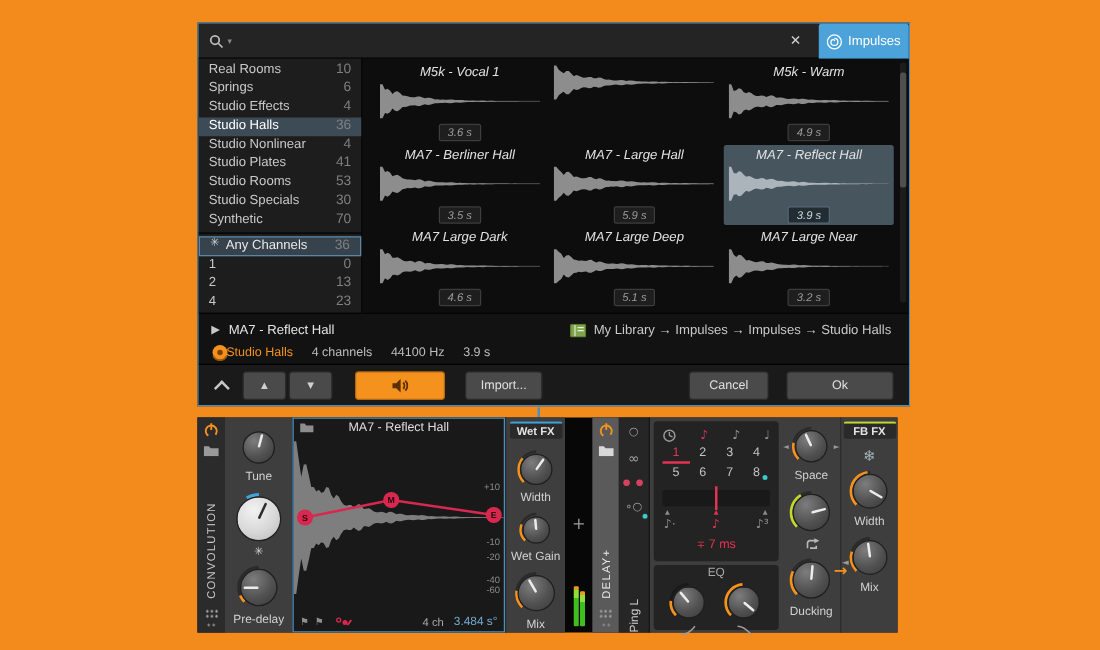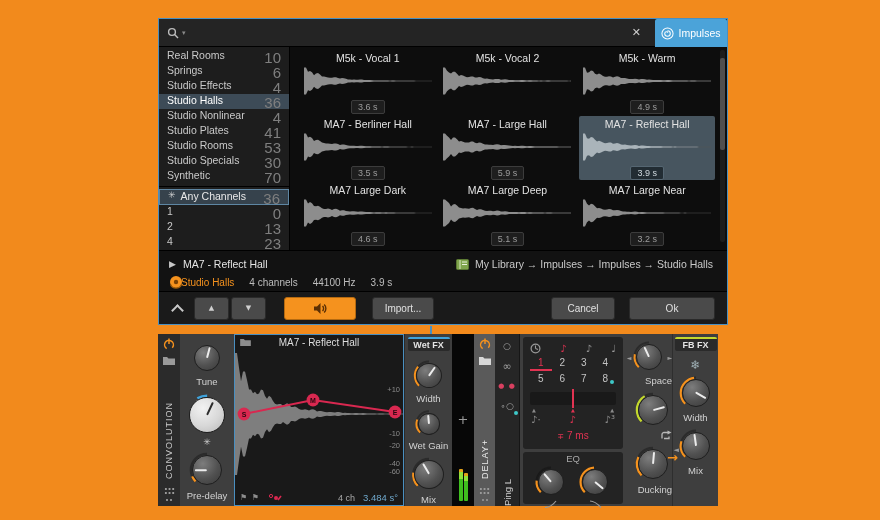--- a/index.html
+++ b/index.html
@@ -11,27 +11,27 @@
   .popup { position:absolute; left:158px; top:18px; width:570px; height:307px; background:#151515; border:1px solid #4A8FC0; display:flex; flex-direction:column; }
   .topbar { height:30px; display:flex; }
   .search { flex:1; background:#242424; display:flex; align-items:center; padding:0 8px; gap:3px; border-bottom:1px solid #000; cursor:text; }
   .search .dd { font-size:7px; color:#8a8a8a; }
   .search .spacer { flex:1; }
   .xbtn { color:#cfcfcf; font-size:11px; padding:2px 6px; cursor:pointer; }
   .tab { width:72px; background:#4BA3D9; color:#fff; font-size:10.5px; display:flex; align-items:center; justify-content:center; gap:4px; border-radius:2px 2px 0 0; cursor:pointer; }
   .body { flex:1; display:flex; position:relative; background:#0d0d0d; }
   .cats { width:131px; background:#1d1d1d; border-right:1px solid #000; padding-top:2px; font-size:10.5px; }
   .crow { height:15px; display:flex; align-items:flex-start; padding:0 8px; color:#c9c9c9; cursor:pointer; }
-  .crow .cc { margin-left:auto; color:#7f7f7f; font-size:15px; }
+  .crow .cc { margin-left:auto; color:#7f7f7f; font-size:11px; }
   .crow.sel { background:#3D4B57; color:#fff; }
   .csep { height:3px; border-bottom:1px solid #000; margin-bottom:2px; }
   .crow.anyrow { background:#36424C; border:1px solid #5E86A3; color:#e8e8e8; height:16px; }
   .anyico { font-size:9px; margin-right:5px; color:#cfcfcf; }
   .grid { flex:1; display:grid; grid-template-columns:repeat(3,1fr); grid-auto-rows:66px; padding:2px 10px 0 8px; }
-  .tile { margin:1px 2px; padding-top:1px; text-align:center; border-radius:2px; cursor:pointer; position:relative; }
+  .tile { margin:1px 2px; padding-top:1px; text-align:center; border-radius:2px; cursor:pointer; position:relative;font-style:italic; }
   .tile.sel { background:#47555F; }
   .tname { font-size:10.5px; color:#e2e2e2; height:15px; line-height:15px; white-space:nowrap; overflow:hidden; }
   .tile svg.decay { display:block; margin:0 auto; width:128px; height:30px; }
   .dur { display:inline-block; margin-top:1px; background:#1e1e1e; border:1px solid #3c3c3c; border-radius:2px; font-size:9px; color:#9c9c9c; padding:0 6px; line-height:12px; }
   .tile.sel .dur { background:#222c33; border-color:#556672; color:#cfd8de; }
   .sbtrack { position:absolute; right:2px; top:3px; width:5px; height:192px; background:#1c1c1c; border-radius:2px; }
   .sbthumb { position:absolute; left:0; top:8px; width:5px; height:92px; background:#4F4F4F; border-radius:2px; cursor:grab; }
 
   .info { height:42px; border-top:1px solid #000; background:#121212; padding:4px 10px 0 10px; font-size:10.5px; }
   .irow1 { display:flex; align-items:center; gap:7px; height:18px; }
@@ -123,21 +123,21 @@
   .noterow { display:flex; justify-content:space-between; height:13px; padding:0 1px; }
   .noterow span { font-size:10px; color:#8e8e8e; line-height:12px; }
   .noterow span.redn { color:#E23352; }
   .timeval { text-align:center; color:#E23352; font-size:10px; margin-top:3px; }
   .timeval .pm { font-size:8px; margin-right:3px; }
   .eqpanel { height:52px; padding-top:1px; }
   .eqlabel { text-align:center; font-size:9.5px; color:#a8a8a8; height:12px; }
   .eqknobs { display:flex; justify-content:space-evenly; }
   .eqk { display:flex; flex-direction:column; align-items:center; }
 
-  .midcol { width:46px; display:flex; flex-direction:column; align-items:flex-end; padding-top:6px; position:relative; }
+  .midcol { width:46px; display:flex; flex-direction:column; align-items:center; padding-top:6px; position:relative; }
   .sprow { display:flex; align-items:center; gap:1px; }
   .sprow .ar { font-size:6px; color:#9a9a9a; }
   .loop { margin-top:1px; height:12px; }
   .fbarrow { position:absolute; right:-7px; top:112px; color:#9a9a9a; font-size:7px; }
   .mixarrow { position:absolute; left:-6px; top:116px; color:#F5921E; font-size:13px; font-weight:bold; z-index:2; }
   .fbcol { width:46px; border-left:1px solid #2e2e2e; display:flex; flex-direction:column; align-items:center; padding-top:3px; position:relative; }
   .snow { font-size:12px; color:#9fb0b5; margin:7px 0 3px 0; }
 </style>
 </head>
 <body>
@@ -223,21 +223,20 @@
     <div class="grid">
       <div class="tile">
           <div class="tname">M5k - Vocal 1</div>
           <svg class="decay" viewBox="0 0 128 30" preserveAspectRatio="none">
             <line x1="0" x2="128" y1="15" y2="15" stroke="#555" stroke-width="0.5"></line>
             <polygon points="0,1.4 2,1.4 4,5.7 6,5.0 8,6.3 10,9.2 12,7.4 14,7.0 16,8.4 18,10.4 20,10.5 22,10.9 24,11.6 26,11.7 28,11.8 30,11.2 32,11.2 34,12.0 36,12.6 38,12.1 40,12.2 42,12.8 44,13.5 46,13.4 48,13.7 50,13.6 52,13.8 54,13.7 56,13.5 58,13.6 60,14.0 62,14.0 64,13.9 66,14.0 68,14.3 70,14.4 72,14.5 74,14.4 76,14.5 78,14.6 80,14.5 82,14.4 84,14.5 86,14.7 88,14.6 90,14.6 92,14.7 94,14.8 96,14.8 98,14.8 100,14.8 102,14.8 104,14.8 106,14.8 108,14.8 110,14.8 112,14.9 114,14.9 116,14.9 118,14.9 120,14.9 122,14.9 124,14.9 126,14.9 128,14.9 128,15.1 126,15.1 124,15.1 122,15.1 120,15.1 118,15.1 116,15.1 114,15.1 112,15.1 110,15.2 108,15.2 106,15.2 104,15.2 102,15.2 100,15.2 98,15.2 96,15.2 94,15.2 92,15.3 90,15.4 88,15.4 86,15.3 84,15.5 82,15.6 80,15.5 78,15.4 76,15.5 74,15.6 72,15.5 70,15.6 68,15.7 66,16.0 64,16.1 62,16.0 60,16.0 58,16.4 56,16.5 54,16.3 52,16.2 50,16.4 48,16.3 46,16.6 44,16.5 42,17.2 40,17.8 38,17.9 36,17.4 34,18.0 32,18.8 30,18.8 28,18.2 26,18.3 24,18.4 22,19.1 20,19.5 18,19.6 16,21.6 14,23.0 12,22.6 10,20.8 8,23.7 6,25.0 4,24.3 2,28.6 0,28.6" fill="#8d8d8d"></polygon>
           </svg>
           <div><span class="dur">3.6 s</span></div>
         </div>
       <div class="tile">
-          <div class="tname">M5k - Vocal 2</div>
           <svg class="decay" viewBox="0 0 128 30" preserveAspectRatio="none">
             <line x1="0" x2="128" y1="15" y2="15" stroke="#555" stroke-width="0.5"></line>
             <polygon points="0,1.4 2,1.4 4,4.8 6,6.4 8,7.6 10,5.7 12,5.7 14,7.7 16,9.9 18,9.0 20,9.5 22,10.6 24,11.2 26,11.0 28,10.5 30,10.6 32,11.6 34,11.5 36,10.9 38,11.2 40,12.2 42,12.7 44,12.6 46,12.9 48,13.3 50,13.4 52,13.1 54,12.9 56,13.1 58,13.7 60,13.4 62,13.3 64,13.5 66,13.9 68,14.0 70,14.1 72,14.2 74,14.2 76,14.3 78,14.1 80,14.1 82,14.2 84,14.5 86,14.3 88,14.3 90,14.4 92,14.6 94,14.6 96,14.7 98,14.6 100,14.7 102,14.7 104,14.6 106,14.6 108,14.7 110,14.7 112,14.7 114,14.7 116,14.8 118,14.8 120,14.8 122,14.8 124,14.8 126,14.9 128,14.8 128,15.2 126,15.1 124,15.2 122,15.2 120,15.2 118,15.2 116,15.2 114,15.3 112,15.3 110,15.3 108,15.3 106,15.4 104,15.4 102,15.3 100,15.3 98,15.4 96,15.3 94,15.4 92,15.4 90,15.6 88,15.7 86,15.7 84,15.5 82,15.8 80,15.9 78,15.9 76,15.7 74,15.8 72,15.8 70,15.9 68,16.0 66,16.1 64,16.5 62,16.7 60,16.6 58,16.3 56,16.9 54,17.1 52,16.9 50,16.6 48,16.7 46,17.1 44,17.4 42,17.3 40,17.8 38,18.8 36,19.1 34,18.5 32,18.4 30,19.4 28,19.5 26,19.0 24,18.8 22,19.4 20,20.5 18,21.0 16,20.1 14,22.3 12,24.3 10,24.3 8,22.4 6,23.6 4,25.2 2,28.6 0,28.6" fill="#8d8d8d"></polygon>
           </svg>
         </div>
       <div class="tile">
           <div class="tname">M5k - Warm</div>
           <svg class="decay" viewBox="0 0 128 30" preserveAspectRatio="none">
             <line x1="0" x2="128" y1="15" y2="15" stroke="#555" stroke-width="0.5"></line>
             <polygon points="0,1.4 2,1.4 4,6.8 6,6.2 8,4.5 10,5.1 12,7.7 14,8.5 16,7.6 18,8.4 20,9.9 22,10.7 24,10.7 26,10.3 28,10.5 30,11.6 32,10.7 34,10.2 36,10.8 38,12.1 40,12.0 42,11.9 44,12.4 46,12.9 48,13.1 50,12.9 52,12.7 54,13.0 56,13.4 58,12.9 60,12.9 62,13.3 64,13.8 66,13.6 68,13.7 70,14.0 72,14.1 74,14.1 76,13.9 78,13.9 80,14.2 82,14.2 84,14.0 86,14.1 88,14.3 90,14.5 92,14.4 94,14.5 96,14.6 98,14.6 100,14.5 102,14.5 104,14.5 106,14.7 108,14.6 110,14.6 112,14.6 114,14.7 116,14.7 118,14.8 120,14.8 122,14.8 124,14.8 126,14.8 128,14.8 128,15.2 126,15.2 124,15.2 122,15.2 120,15.2 118,15.2 116,15.3 114,15.3 112,15.4 110,15.4 108,15.4 106,15.3 104,15.5 102,15.5 100,15.5 98,15.4 96,15.4 94,15.5 92,15.6 90,15.5 88,15.7 86,15.9 84,16.0 82,15.8 80,15.8 78,16.1 76,16.1 74,15.9 72,15.9 70,16.0 68,16.3 66,16.4 64,16.2 62,16.7 60,17.1 58,17.1 56,16.6 54,17.0 52,17.3 50,17.1 48,16.9 46,17.1 44,17.6 42,18.1 40,18.0 38,17.9 36,19.2 34,19.8 32,19.3 30,18.4 28,19.5 26,19.7 24,19.3 22,19.3 20,20.1 18,21.6 16,22.4 14,21.5 12,22.3 10,24.9 8,25.5 6,23.8 4,23.2 2,28.6 0,28.6" fill="#8d8d8d"></polygon>

